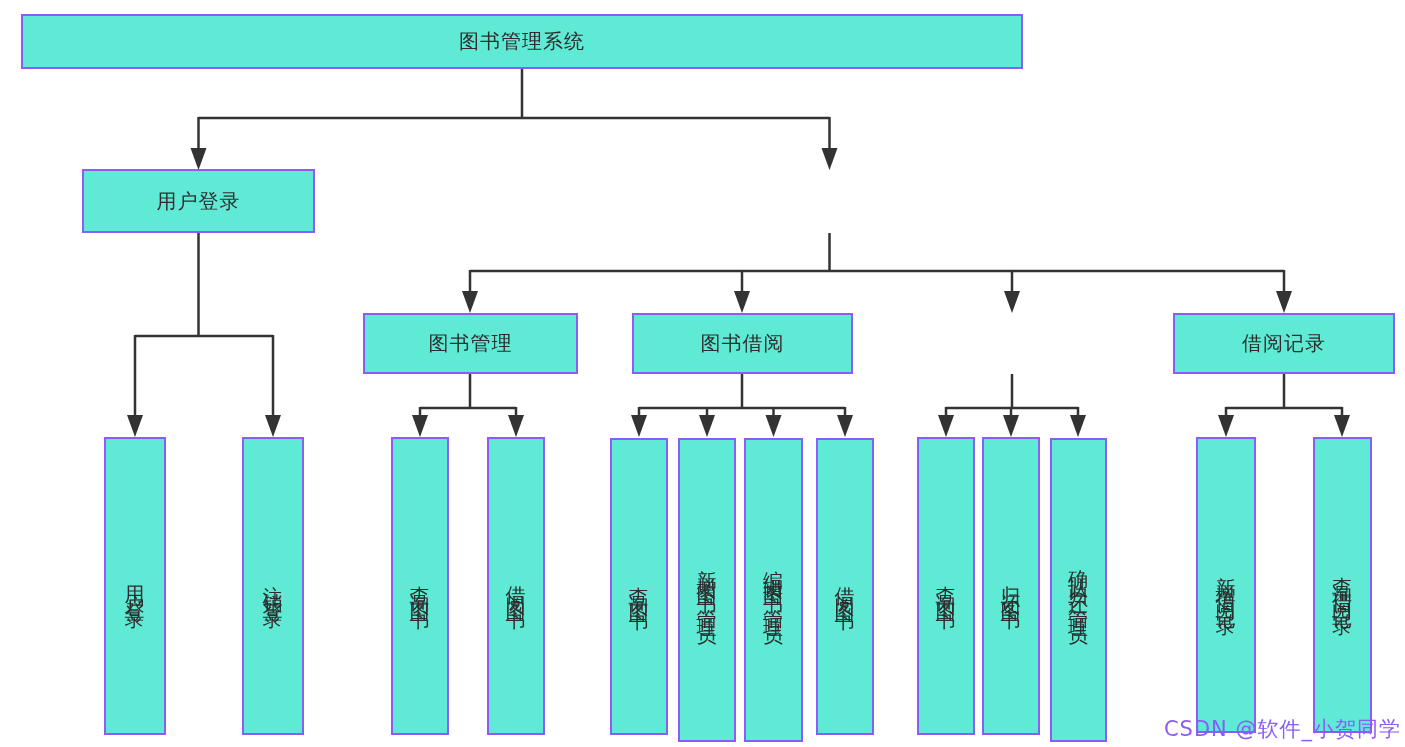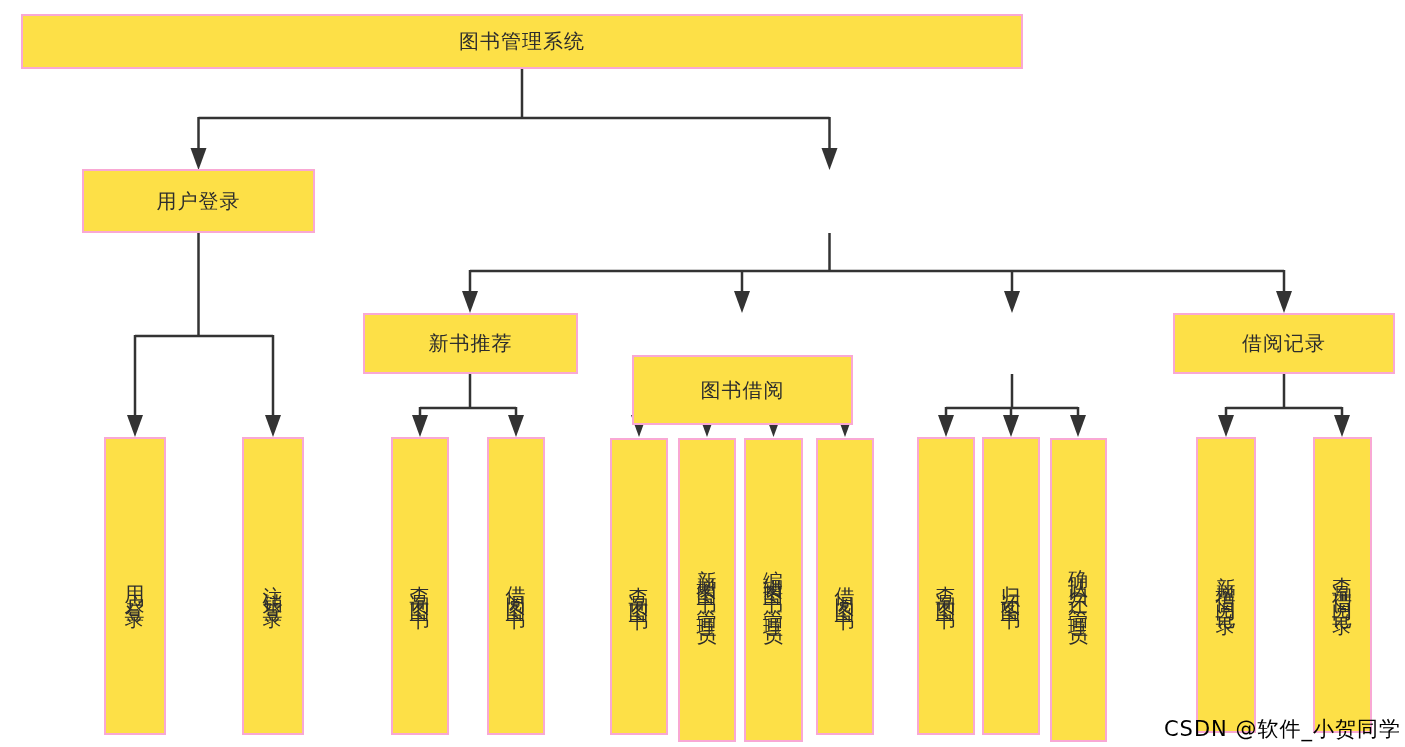--- a/index.html
+++ b/index.html
@@ -19,22 +19,22 @@
     position: absolute;
     left: 0;
     top: 0;
     width: 1405px;
     height: 747px;
     pointer-events: none;
   }
   .box {
     position: absolute;
     box-sizing: border-box;
-    border: 2px solid #f9a8d4;
-    background: #fde047;
+    border: 2px solid #8b5cf6;
+    background: #5eead4;
     color: #2d2d2d;
     display: flex;
     align-items: center;
     justify-content: center;
     text-align: center;
   }
   .hbox {
     font-size: 20px;
     letter-spacing: 1px;
     white-space: nowrap;
@@ -45,21 +45,21 @@
     font-size: 20px;
     letter-spacing: 8px;
     line-height: 1;
     white-space: nowrap;
   }
   .watermark {
     position: absolute;
     right: 4px;
     bottom: 4px;
     font-size: 21px;
-    color: #000000;
+    color: #8b5cf6;
     letter-spacing: 1px;
     z-index: 5;
     white-space: nowrap;
   }
 </style>
 </head>
 <body>
 
 <div class="canvas">
 
@@ -149,22 +149,22 @@
     <g fill="#333333" stroke="none">
       <polygon points="1218,415 1234,415 1226,437"></polygon>
       <polygon points="1334,415 1350,415 1342,437"></polygon>
     </g>
   </svg>
 
   <div class="box hbox" style="left:21px; top:14px; width:1002px; height:55px;">图书管理系统</div>
 
   <div class="box hbox" style="left:82px; top:169px; width:233px; height:64px;">用户登录</div>
 
-  <div class="box hbox" style="left:363px; top:313px; width:215px; height:61px;">新书推荐</div>
-  <div class="box hbox" style="left:632px; top:313px; width:221px; height:70px;margin-top:42px;">图书借阅</div>
+  <div class="box hbox" style="left:363px; top:313px; width:215px; height:61px;">图书管理</div>
+  <div class="box hbox" style="left:632px; top:313px; width:221px; height:61px;">图书借阅</div>
   <div class="box hbox" style="left:1173px; top:313px; width:222px; height:61px;">借阅记录</div>
 
   <div class="box vbox" style="left:104px; top:437px; width:62px; height:298px;">用户登录</div>
   <div class="box vbox" style="left:242px; top:437px; width:62px; height:298px;">注销登录</div>
 
   <div class="box vbox" style="left:391px; top:437px; width:58px; height:298px;">查询图书</div>
   <div class="box vbox" style="left:487px; top:437px; width:58px; height:298px;">借阅图书</div>
 
   <div class="box vbox" style="left:610px; top:438px; width:58px; height:297px;">查询图书</div>
   <div class="box vbox" style="left:678px; top:438px; width:58px; height:304px;">新增图书（管理员）</div>

